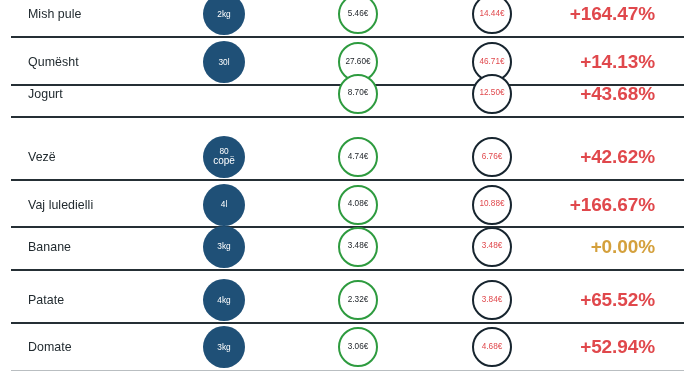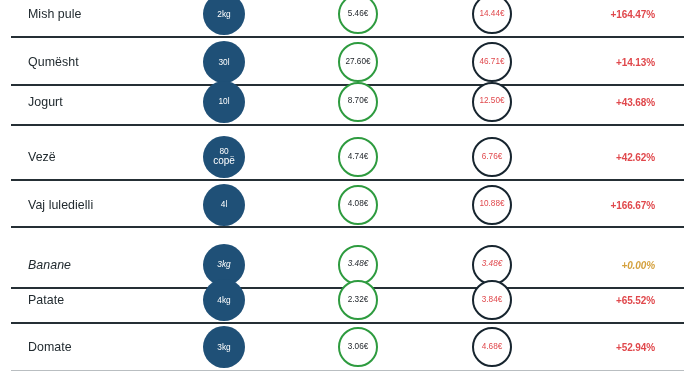--- a/index.html
+++ b/index.html
@@ -101,21 +101,21 @@
     color: #e0484c;
     font-size: 8.2px;
   }
 
   
   .pct {
     position: absolute;
     right: 41px;
     top: 50%;
     transform: translateY(-50%);
-    font-size: 10px;
+    font-size: 19px;
     font-weight: bold;
     color: #e0484c;
     white-space: nowrap;
     letter-spacing: -0.1px;
   }
   .pct.neutral { color: #d4a03c; }
 </style>
 </head>
 <body>
 
@@ -141,25 +141,22 @@
       </div>
       <div class="circle old-circle">
         <span>27.60€</span>
       </div>
       <div class="circle new-circle">
         <span>46.71€</span>
       </div>
       <div class="pct">+14.13%</div>
       <div class="row-rule"></div>
     </div>
-    <div class="row" style="top: 78px;">
+    <div class="row" style="top: 70px;">
       <div class="product-name">Jogurt</div>
-      <div class="circle qty-circle">
-        <span>10l</span>
-      </div>
       <div class="circle old-circle">
         <span>8.70€</span>
       </div>
       <div class="circle new-circle">
         <span>12.50€</span>
       </div>
       <div class="pct">+43.68%</div>
       <div class="row-rule"></div>
     </div>
     <div class="row" style="top: 133.3px;">
@@ -184,21 +181,21 @@
       </div>
       <div class="circle old-circle">
         <span>4.08€</span>
       </div>
       <div class="circle new-circle">
         <span>10.88€</span>
       </div>
       <div class="pct">+166.67%</div>
       <div class="row-rule"></div>
     </div>
-    <div class="row" style="top: 241px; font-style: italic;">
+    <div class="row" style="top: 223px;">
       <div class="product-name">Banane</div>
       <div class="circle qty-circle">
         <span>3kg</span>
       </div>
       <div class="circle old-circle">
         <span>3.48€</span>
       </div>
       <div class="circle new-circle">
         <span>3.48€</span>
       </div>

